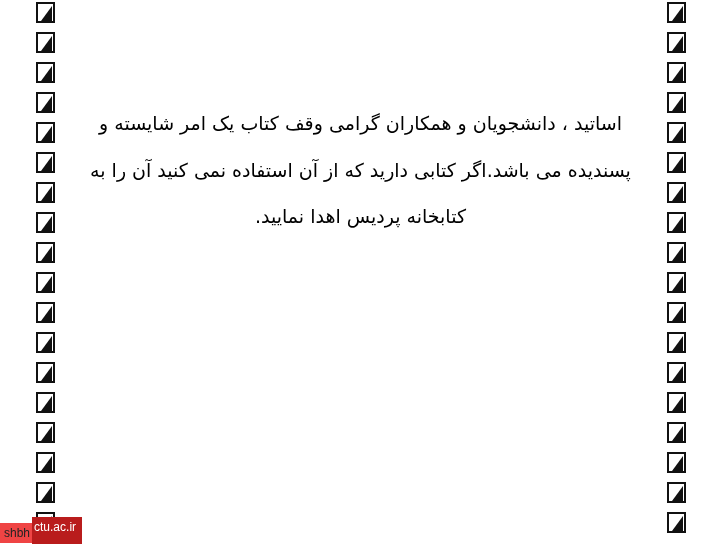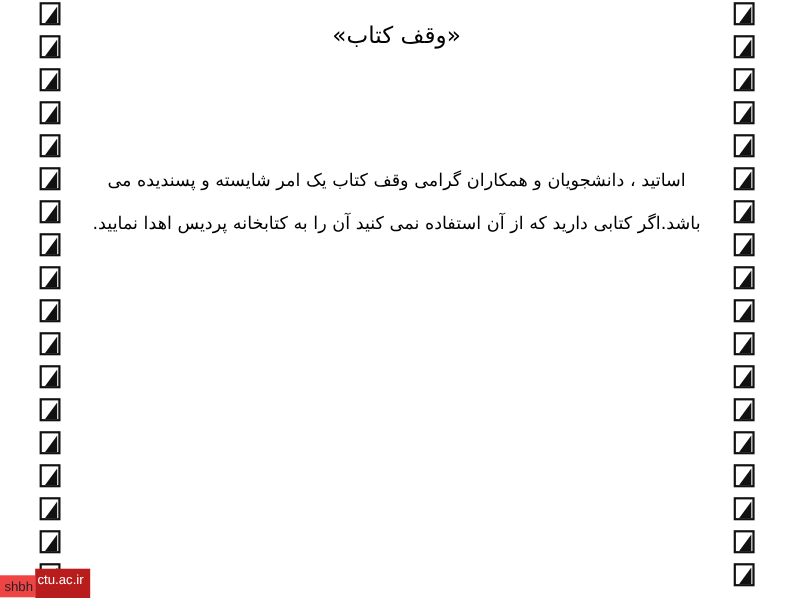--- a/index.html
+++ b/index.html
@@ -73,21 +73,21 @@
     font-size: 21px;
     font-weight: normal;
     color: #000000;
     letter-spacing: 0.5px;
   }
 
   .body-text {
     margin: 0;
     padding-top: 100px;
     text-align: center;
-    font-size: 16px;
+    font-size: 19px;
     line-height: 2.45;
     color: #000000;
   }
 
   .signature-block {
     position: absolute;
     right: 20px;
     bottom: 22px;
     width: 340px;
     text-align: center;
@@ -169,21 +169,20 @@
     <span class="mark"></span>
     <span class="mark"></span>
     <span class="mark"></span>
     <span class="mark"></span>
     <span class="mark"></span>
     <span class="mark"></span>
     <span class="mark"></span>
   </div>
 
   <div class="content">
-    <h1 class="doc-title">«وقف کتاب»</h1>
     <p class="body-text">اساتید ، دانشجویان و همکاران گرامی وقف کتاب یک امر شایسته و پسندیده می باشد.اگر کتابی دارید که از آن استفاده نمی کنید آن را به کتابخانه پردیس اهدا نمایید.</p>
   </div>
 
 
   <div class="watermark">
     <span class="wm-part">shbh</span>
       <span class="wm-accent">ctu.ac.ir</span>
   </div>
 
 </div>

